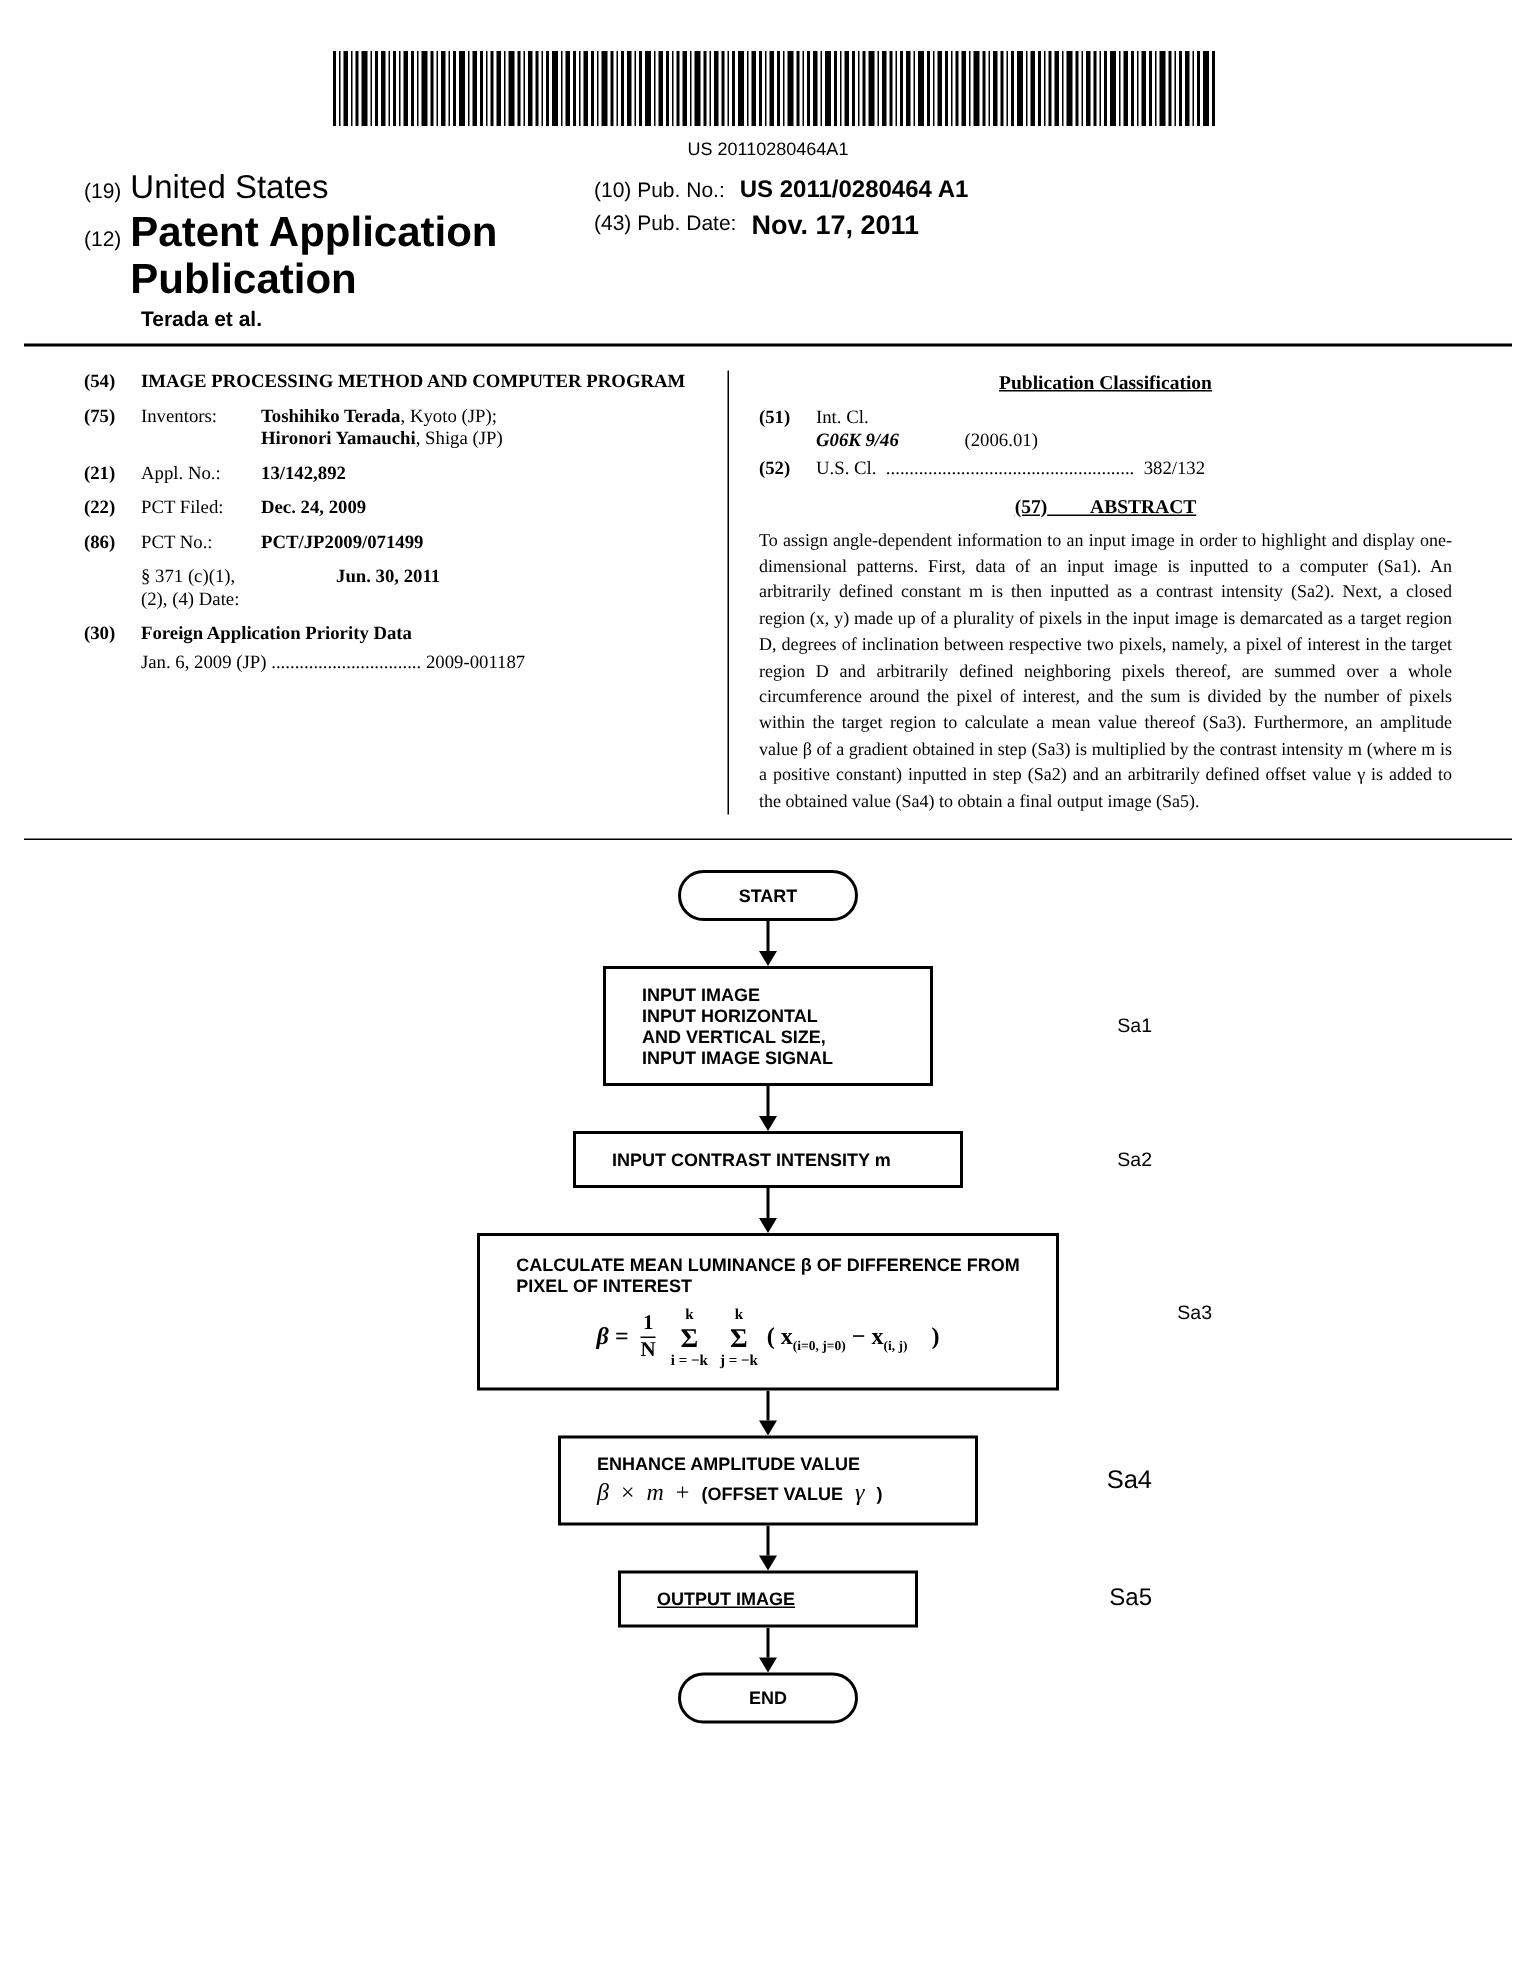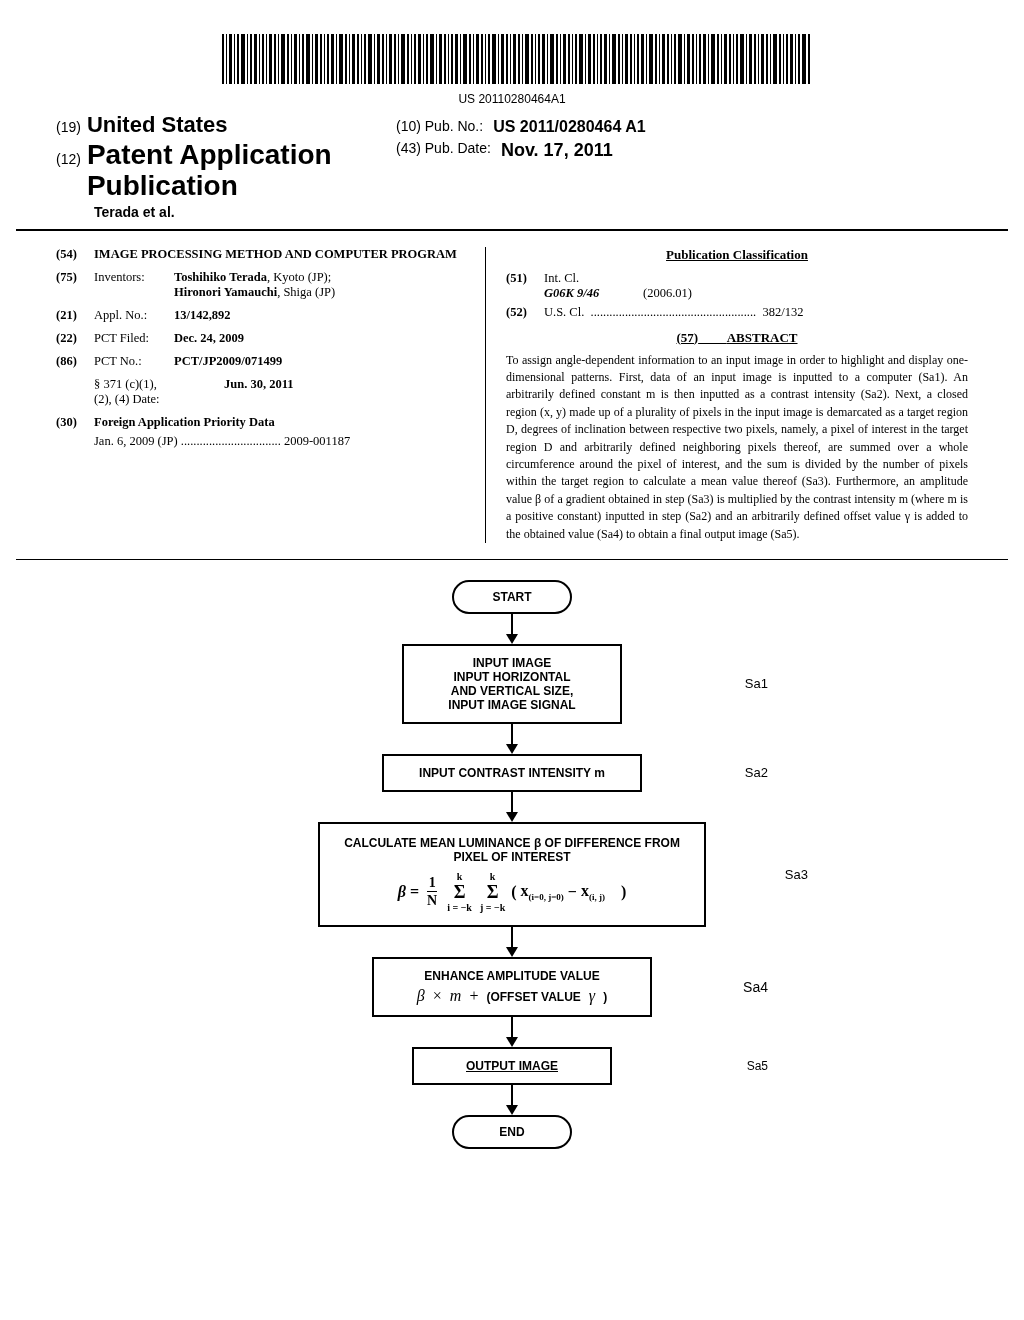--- a/index.html
+++ b/index.html
@@ -205,21 +205,20 @@
       display: flex;
       flex-direction: column;
       align-items: center;
       gap: 0;
       position: relative;
     }
 
     .flow-box {
       border: 2px solid #000;
       padding: 8px 20px;
-      text-align: center;
       font-size: 12px;
       font-family: Arial, sans-serif;
       font-weight: bold;
       background: #fff;
       position: relative;
     }
 
     .flow-box-rounded {
       border: 2px solid #000;
       border-radius: 50px;
@@ -407,21 +406,21 @@
     </svg>
   </div>
 
   <div class="pub-number">US 20110280464A1</div>
 
   <div class="header">
     <div class="header-top">
       <div class="header-left">
         <div style="display:flex; align-items:baseline; gap:6px;">
           <span class="country-label">(19)</span>
-          <span style="font-size:22px; font-weight:bold; font-family:Arial,sans-serif;">United States</span>
+          <span style="font-size:22px; font-weight:normal; font-family:Arial,sans-serif;">United States</span>
         </div>
         <div style="display:flex; align-items:baseline; gap:6px; margin-top:2px;">
           <span class="country-label">(12)</span>
           <span class="patent-title">Patent Application Publication</span>
         </div>
         <div style="margin-left:38px; margin-top:2px;">
           <span class="inventor-line">Terada et al.</span>
         </div>
       </div>
       <div class="header-right">
@@ -623,33 +622,33 @@
           <div style="font-size:16px; font-family:'Times New Roman',serif; font-weight:normal; margin-top:4px;">
             <span style="font-style:italic;">β</span>
             &nbsp;×&nbsp;
             <span style="font-style:italic;">m</span>
             &nbsp;+&nbsp;
             <span style="font-size:12px; font-family:Arial,sans-serif; font-weight:bold;">(OFFSET VALUE</span>
             &nbsp;<span style="font-style:italic;">γ</span>&nbsp;
             <span style="font-size:12px; font-family:Arial,sans-serif; font-weight:bold;">)</span>
           </div>
         </div>
-        <div style="position:absolute; right:200px; font-size:14px; font-family:Arial,sans-serif;">Sa4</div>
+        <div style="position:absolute; right:200px; font-size:17px; font-family:Arial,sans-serif;">Sa4</div>
       </div>
 
       <div class="flow-arrow">
         <div class="flow-line" style="height:20px;"></div>
         <div class="flow-arrowhead"></div>
       </div>
 
       <div style="display:flex; justify-content:center; align-items:center; width:100%; position:relative;text-decoration:underline;">
         <div class="flow-box" style="min-width:200px; padding:10px 24px;">
           <span>OUTPUT IMAGE</span>
         </div>
-        <div style="position:absolute; right:200px; font-size:12px; font-family:Arial,sans-serif;">Sa5</div>
+        <div style="position:absolute; right:200px; font-size:16px; font-family:Arial,sans-serif;">Sa5</div>
       </div>
 
       <div class="flow-arrow">
         <div class="flow-line" style="height:20px;"></div>
         <div class="flow-arrowhead"></div>
       </div>
 
       <div style="display:flex; justify-content:center;align-items:flex-end;">
         <div class="flow-box-rounded" style="min-width:120px;">
           <span>END</span>

